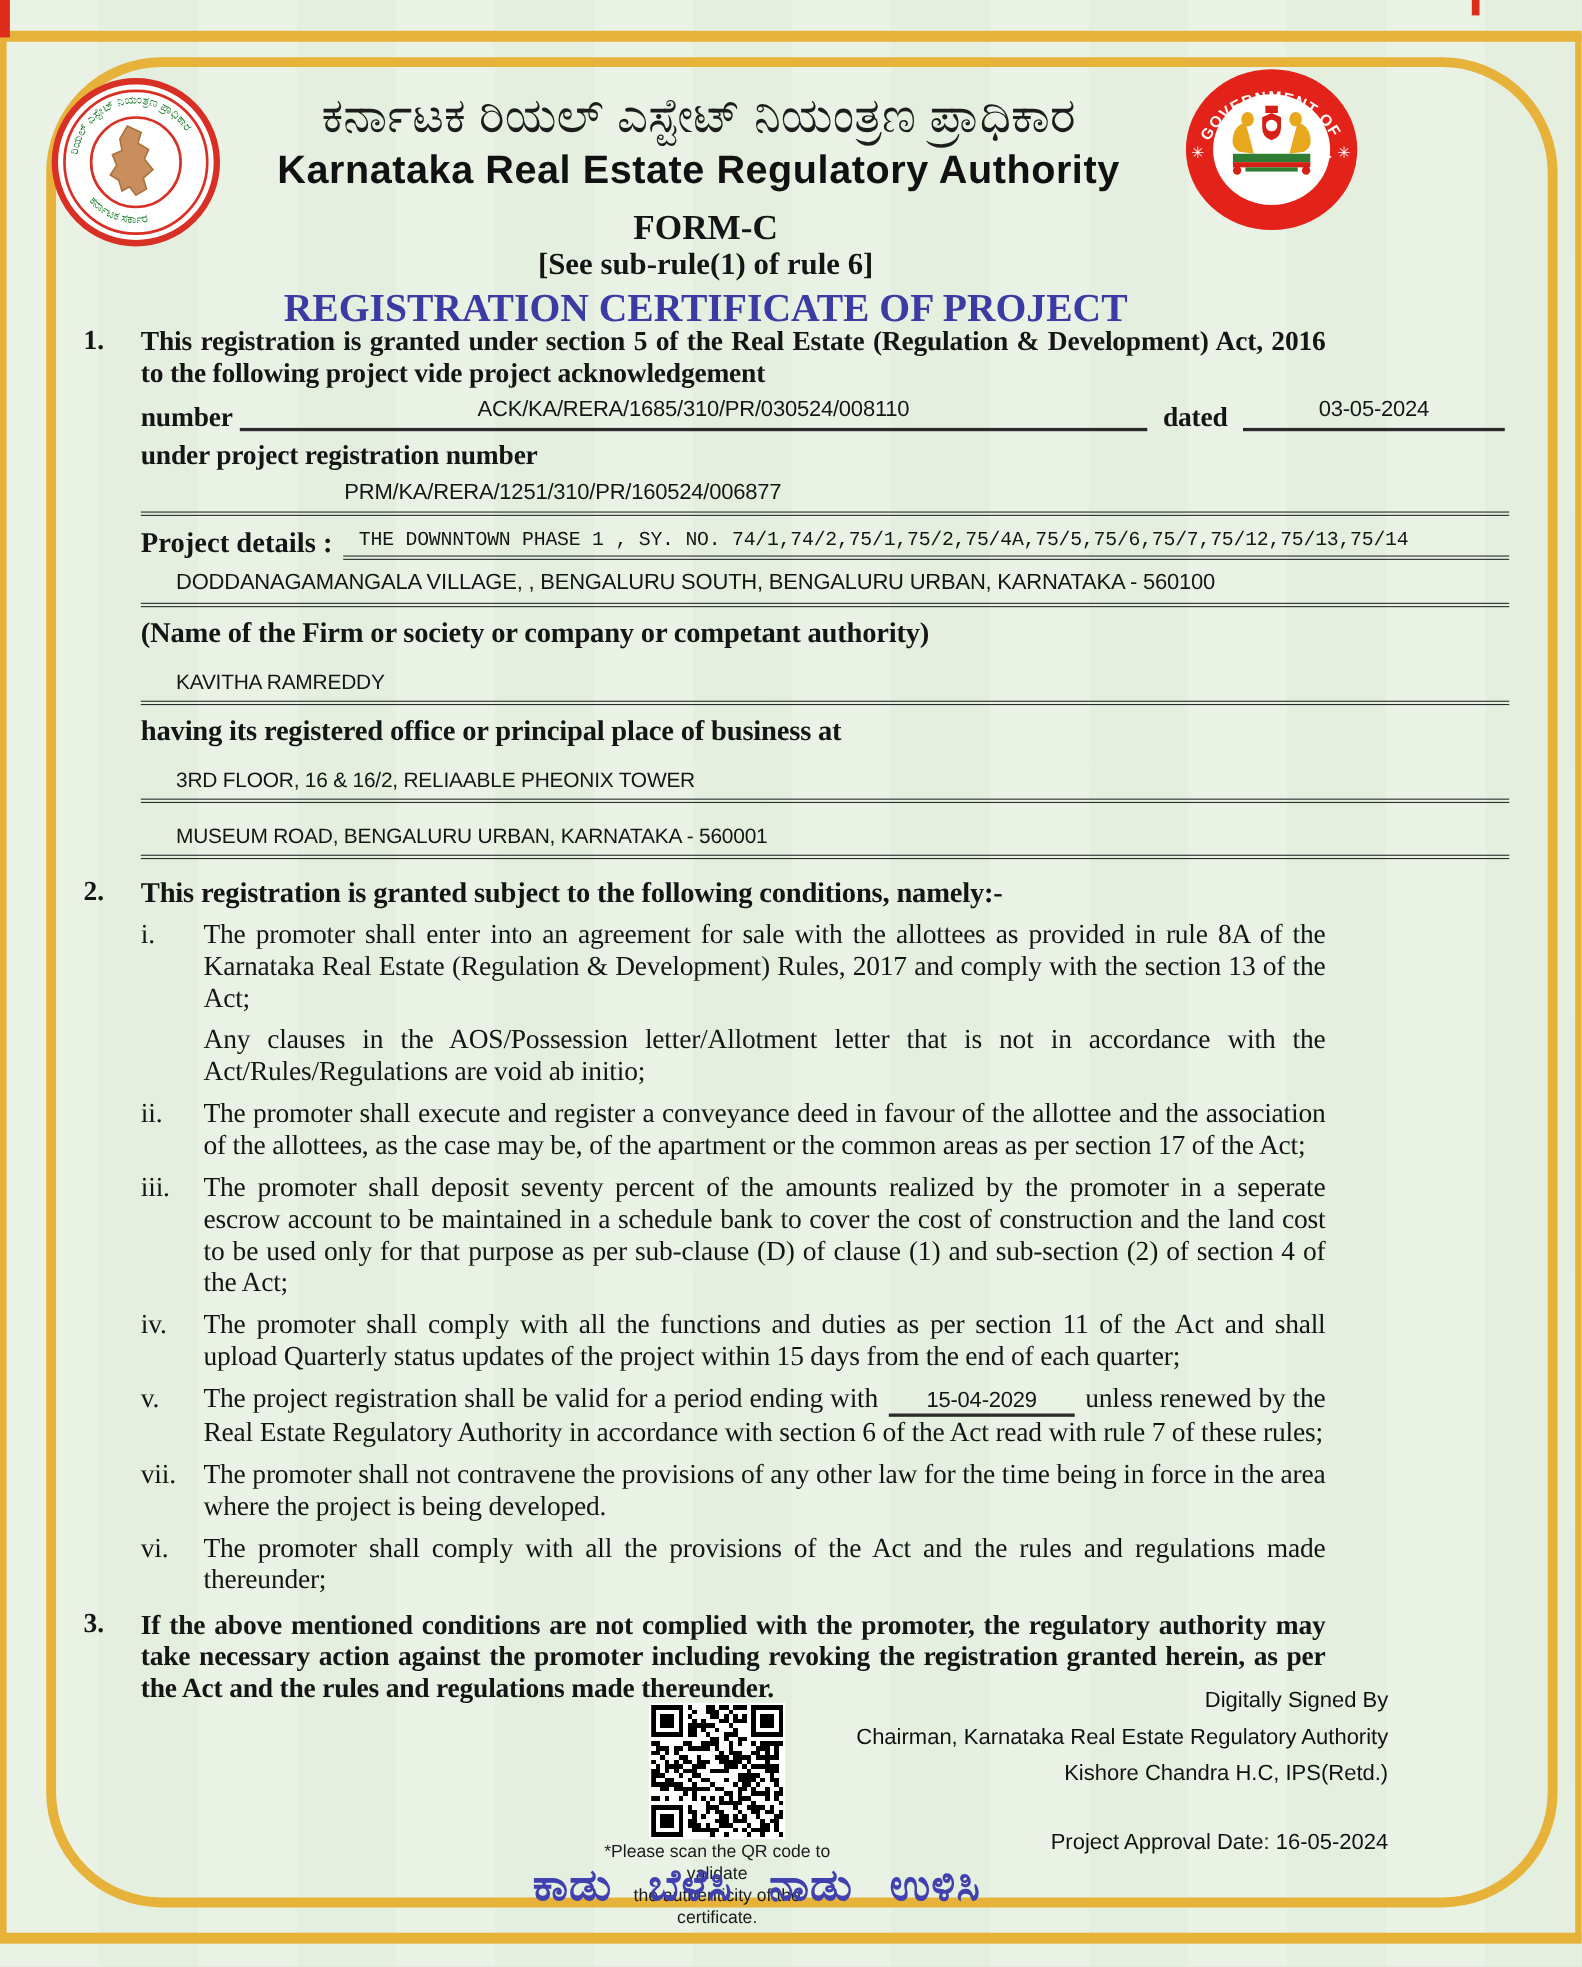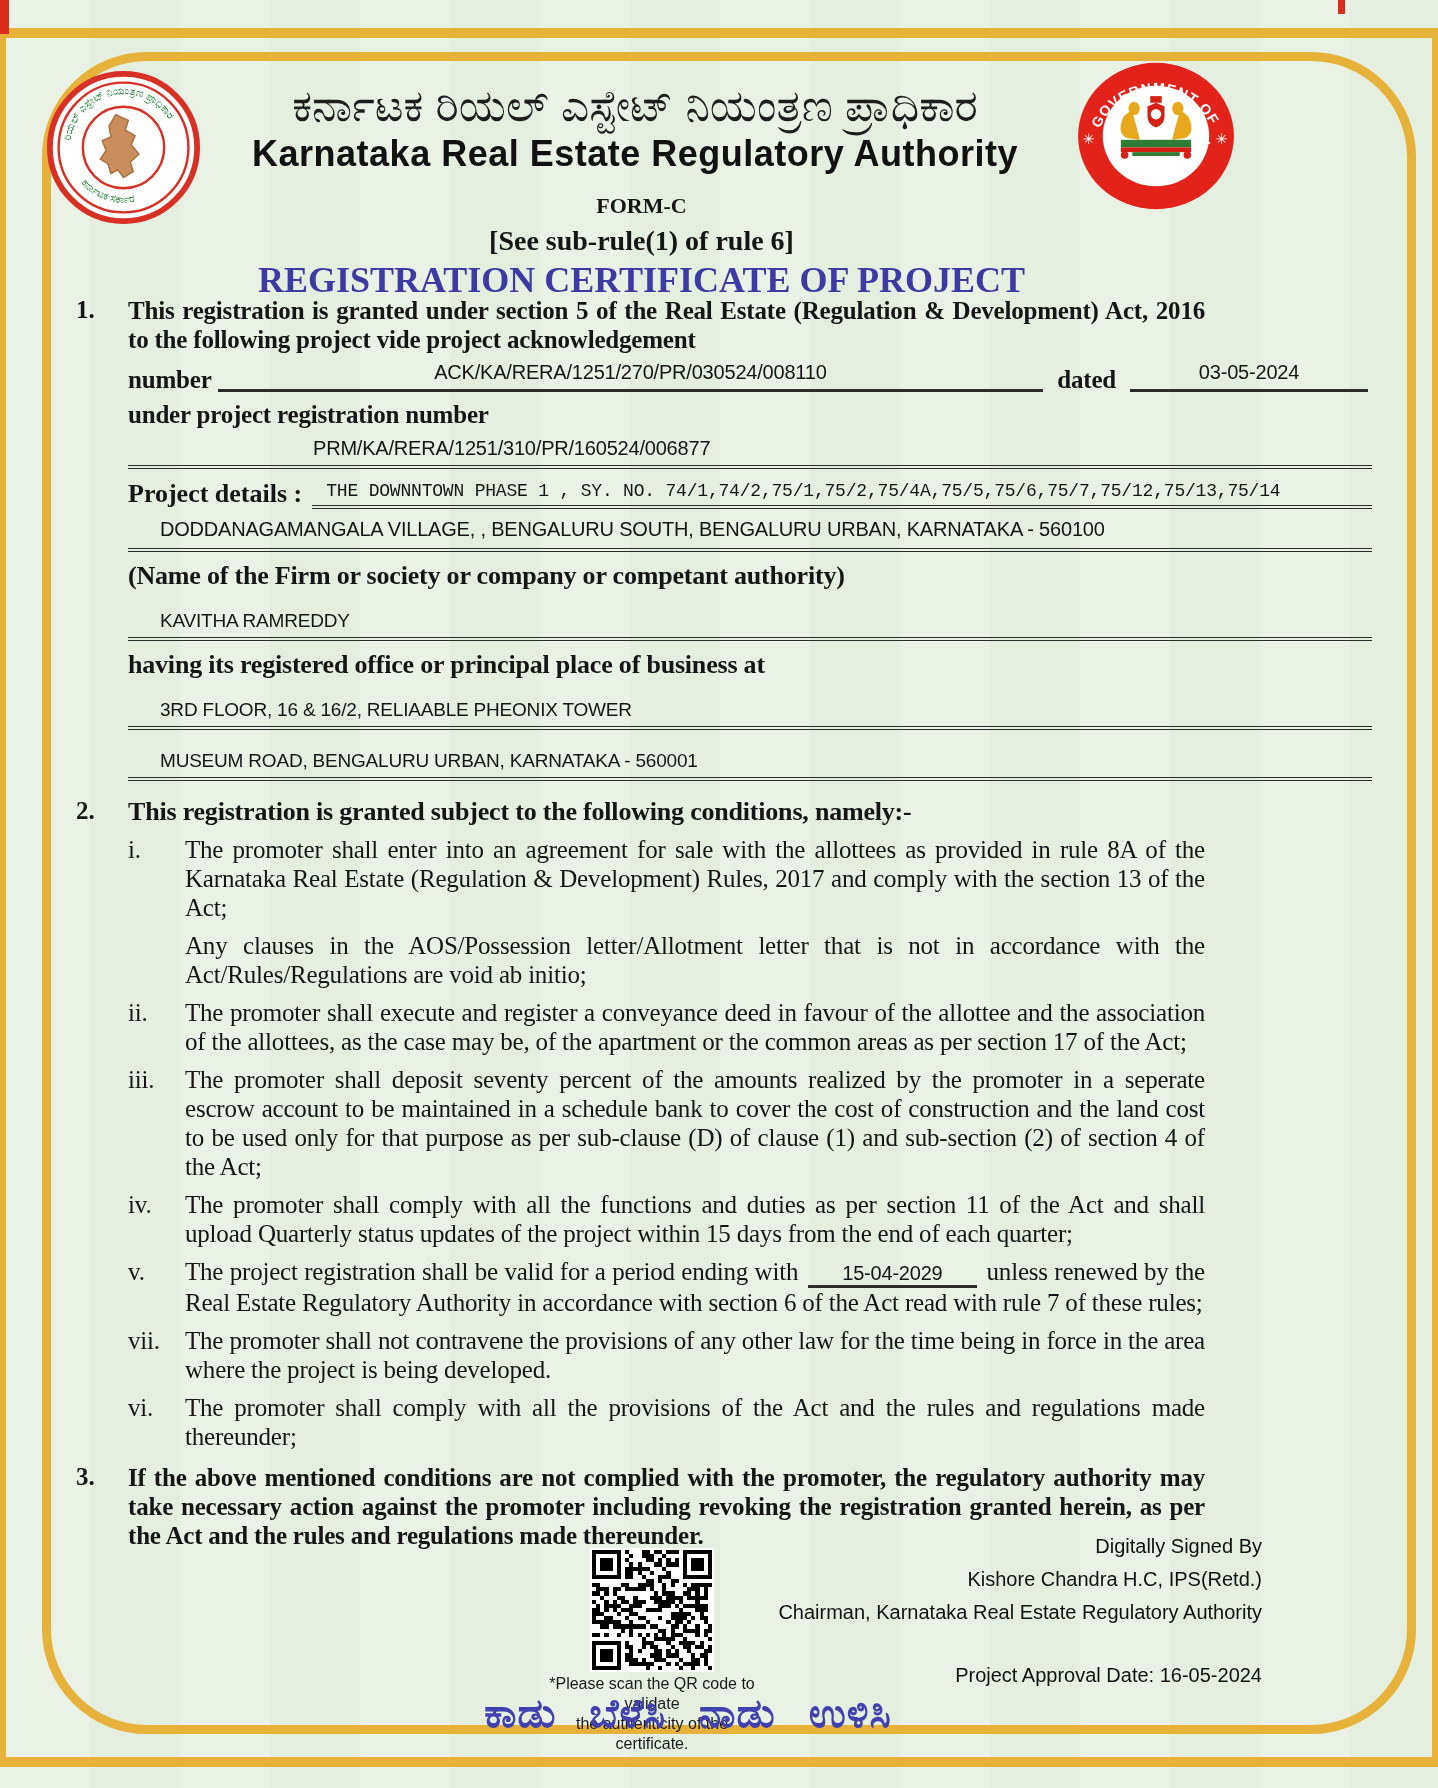--- a/index.html
+++ b/index.html
@@ -23,21 +23,21 @@
     position:absolute;left:42px;top:52px;right:22px;bottom:54px;
     border:9px solid #e6b23a;border-radius:105px;
   }
   
   .seal-left{position:absolute;left:46px;top:70px;width:155px;height:155px;}
   .seal-right{position:absolute;left:1072px;top:60px;width:168px;height:152px;}
   .header-text{position:absolute;left:205px;top:80px;width:860px;text-align:center;}
   .k-title{font-family:"Liberation Sans",sans-serif;font-size:44px;line-height:52px;color:#1d1d1d;}
   .e-title{font-family:"Liberation Sans",sans-serif;font-weight:700;font-size:36px;line-height:44px;color:#111;letter-spacing:.5px;}
   .form-head{position:absolute;left:78px;top:188px;width:1127px;text-align:center;}
-  .form-c{font-weight:700;font-size:22px;line-height:36px;font-family:Liberation Serif, serif;}
+  .form-c{font-weight:700;font-size:32px;line-height:36px;font-family:Liberation Serif, serif;}
   .subrule{font-weight:700;font-size:28px;line-height:34px;}
   .cert-title{font-weight:700;font-size:36px;line-height:36px;color:#3b3ba3;margin-top:4px;}
   
   .content{position:absolute;left:128px;top:296px;width:1244px;}
   .serif{font-size:25px;line-height:29px;letter-spacing:-.2px;}
   .bold{font-weight:700;}
   .just{text-align:justify;text-justify:inter-word;}
   .item{position:relative;}
   .item-num{position:absolute;left:-52px;top:0;font-weight:700;font-size:25px;}
   .body-right{margin-right:167px;} 
@@ -153,21 +153,21 @@
   </div>
 
   <div class="content">
 
     <div class="item">
       <span class="item-num">1.</span>
       <div class="serif bold just body-right">This registration is granted under section 5 of the Real Estate (Regulation &amp; Development) Act, 2016 to the following project vide project acknowledgement</div>
 
       <div class="numrow serif">
         <span class="w">number</span>
-        <span class="b1 blankline sansval">ACK/KA/RERA/1251/270/PR/030524/008110</span>
+        <span class="b1 blankline sansval">ACK/KA/RERA/1685/310/PR/030524/008110</span>
         <span class="w">dated</span>
         <span class="b2 blankline sansval">03-05-2024</span>
       </div>
 
       <div class="serif bold" style="margin-top:6px;">under project registration number</div>
 
       <div class="prm-row dbl">
         <div class="v sansval">PRM/KA/RERA/1251/310/PR/160524/006877</div>
       </div>
 
@@ -250,22 +250,22 @@
     </div>
 
     <div class="item sec3">
       <span class="item-num">3.</span>
       <div class="serif bold just body-right">If the above mentioned conditions are not complied with the promoter, the regulatory authority may take necessary action against the promoter including revoking the registration granted herein, as per the Act and the rules and regulations made thereunder.</div>
     </div>
   </div>
 
   <div class="signature">
     <div>Digitally Signed By</div>
+    <div>Chairman, Karnataka Real Estate Regulatory Authority</div>
     <div>Kishore Chandra H.C, IPS(Retd.)</div>
-    <div>Chairman, Karnataka Real Estate Regulatory Authority</div>
     <div class="approval">Project Approval Date: 16-05-2024</div>
   </div>
 
   <div class="qr-wrap">
     <div class="qr-box">
       <svg id="qr-svg" viewBox="0 0 29 29" width="120" height="120" shape-rendering="crispEdges">
           <rect width="29" height="29" fill="#fff"></rect>
           <g fill="#000">
             <rect x="8" y="0" width="1" height="1"></rect>
             <rect x="12" y="0" width="1" height="1"></rect>

